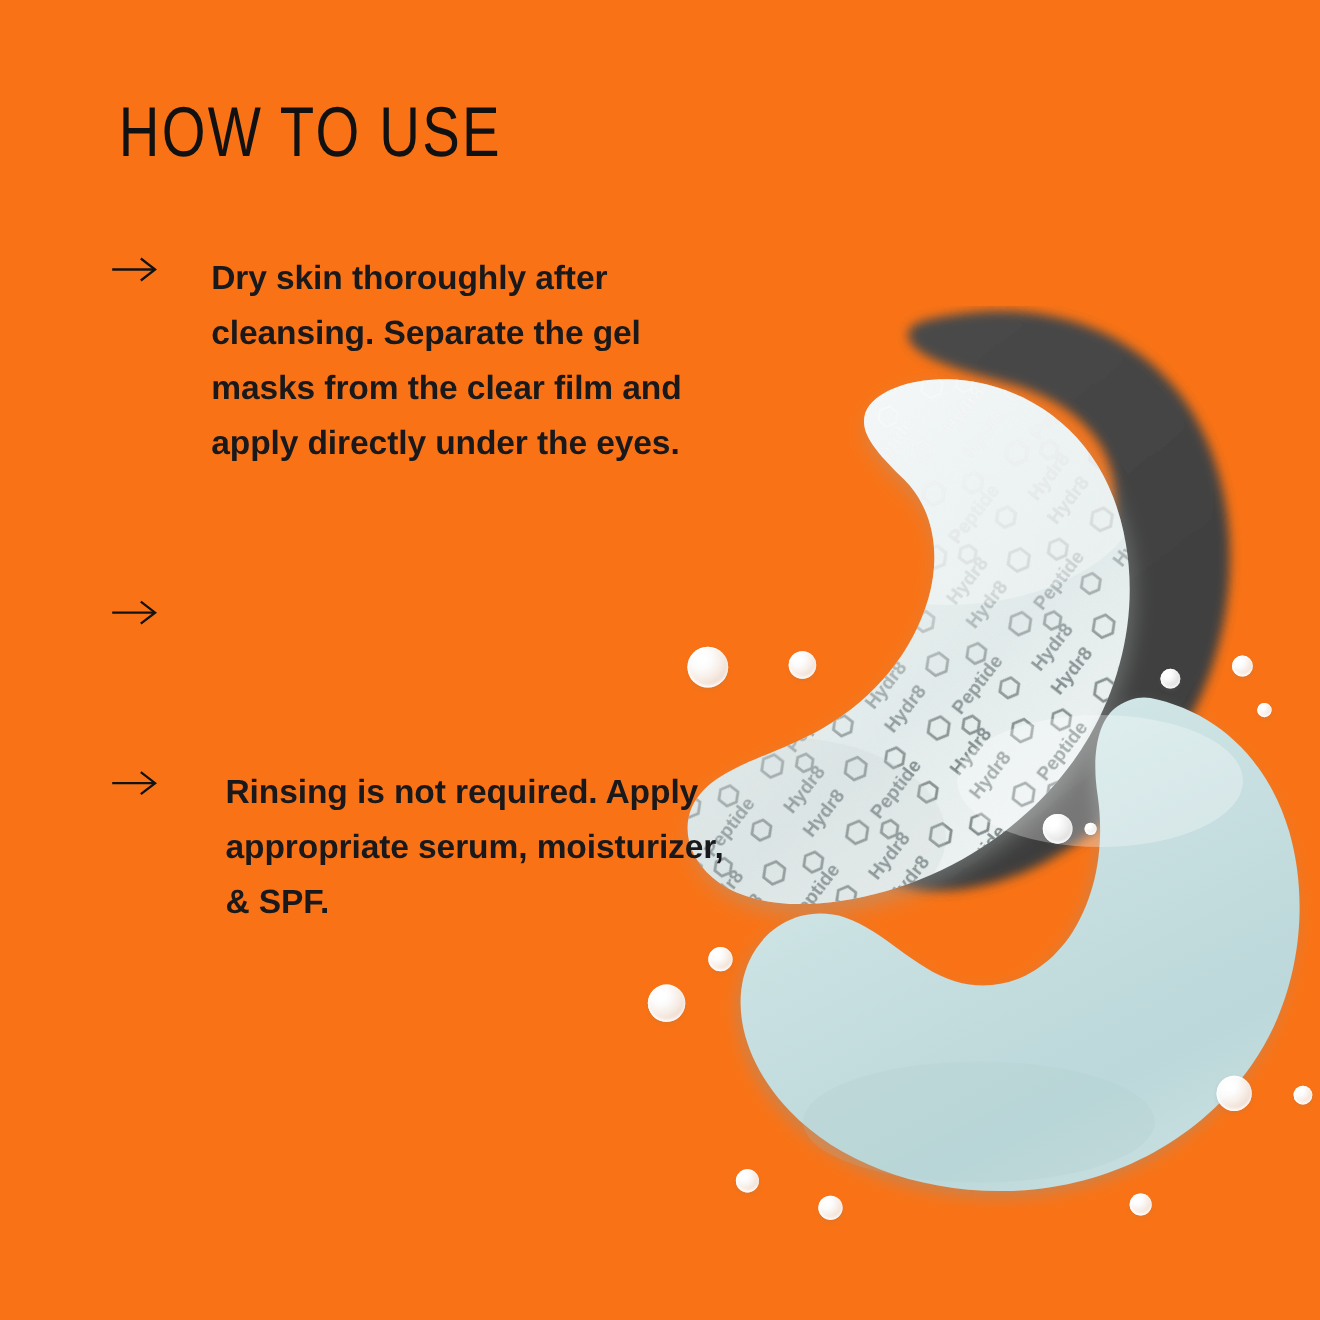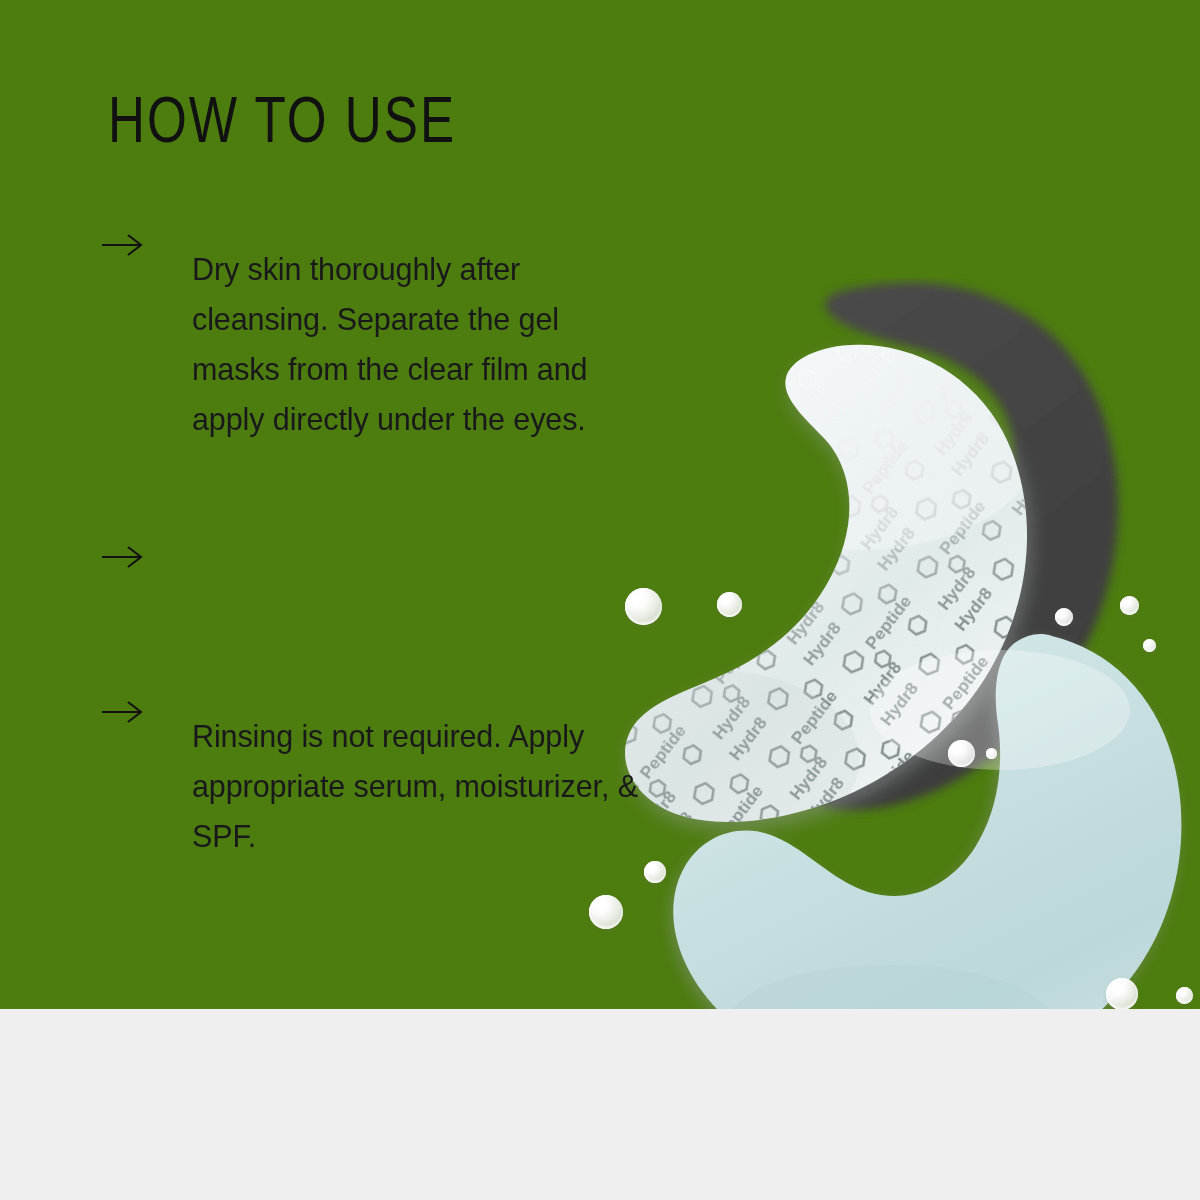--- a/index.html
+++ b/index.html
@@ -9,22 +9,22 @@
   body {
     width: 1200px;
     height: 1200px;
     background: #f0efef;
     font-family: "Liberation Sans", sans-serif;
     overflow: hidden;
   }
   .canvas {
     position: relative;
     width: 1200px;
-    height: 1009px;
-    background: #4d7c0f;
+    height: 1200px;
+    background: #f97316;
     overflow: hidden;
   }
 
   
   .art {
     position: absolute;
     inset: 0;
     z-index: 1;
     pointer-events: none;
   }
@@ -60,41 +60,40 @@
 
   .step {
     position: absolute;
     left: 100px;
     width: 560px;
     display: flex;
     align-items: flex-start;
   }
   .step-1 { top: 228px; }
   .step-2 { top: 540px; }
-  .step-3 { top: 695px; }
+  .step-3 { top: 695px; justify-content: space-between; }
 
   .arrow-icon {
     flex: 0 0 auto;
     width: 92px;
     padding-top: 4px;
     color: #121212;
     line-height: 1;
   }
   .arrow-icon svg { display: block; }
 
   .step-text {
     flex: 1 1 auto;
     font-family: "Liberation Sans", sans-serif;
     font-size: 30.5px;
-    font-weight: 400;
+    font-weight: 700;
     line-height: 50px;
     color: #19191b;
     letter-spacing: -0.1px;
     max-width: 460px;
-    margin-top: 16px;
   }
   .step-1 .step-text { max-width: 450px; }
   .step-2 .step-text { max-width: 462px; }
   .step-3 .step-text { max-width: 455px; }
 
   
   .shadow-blob {
     position: absolute;
     left: 700px;
     top: 278px;

